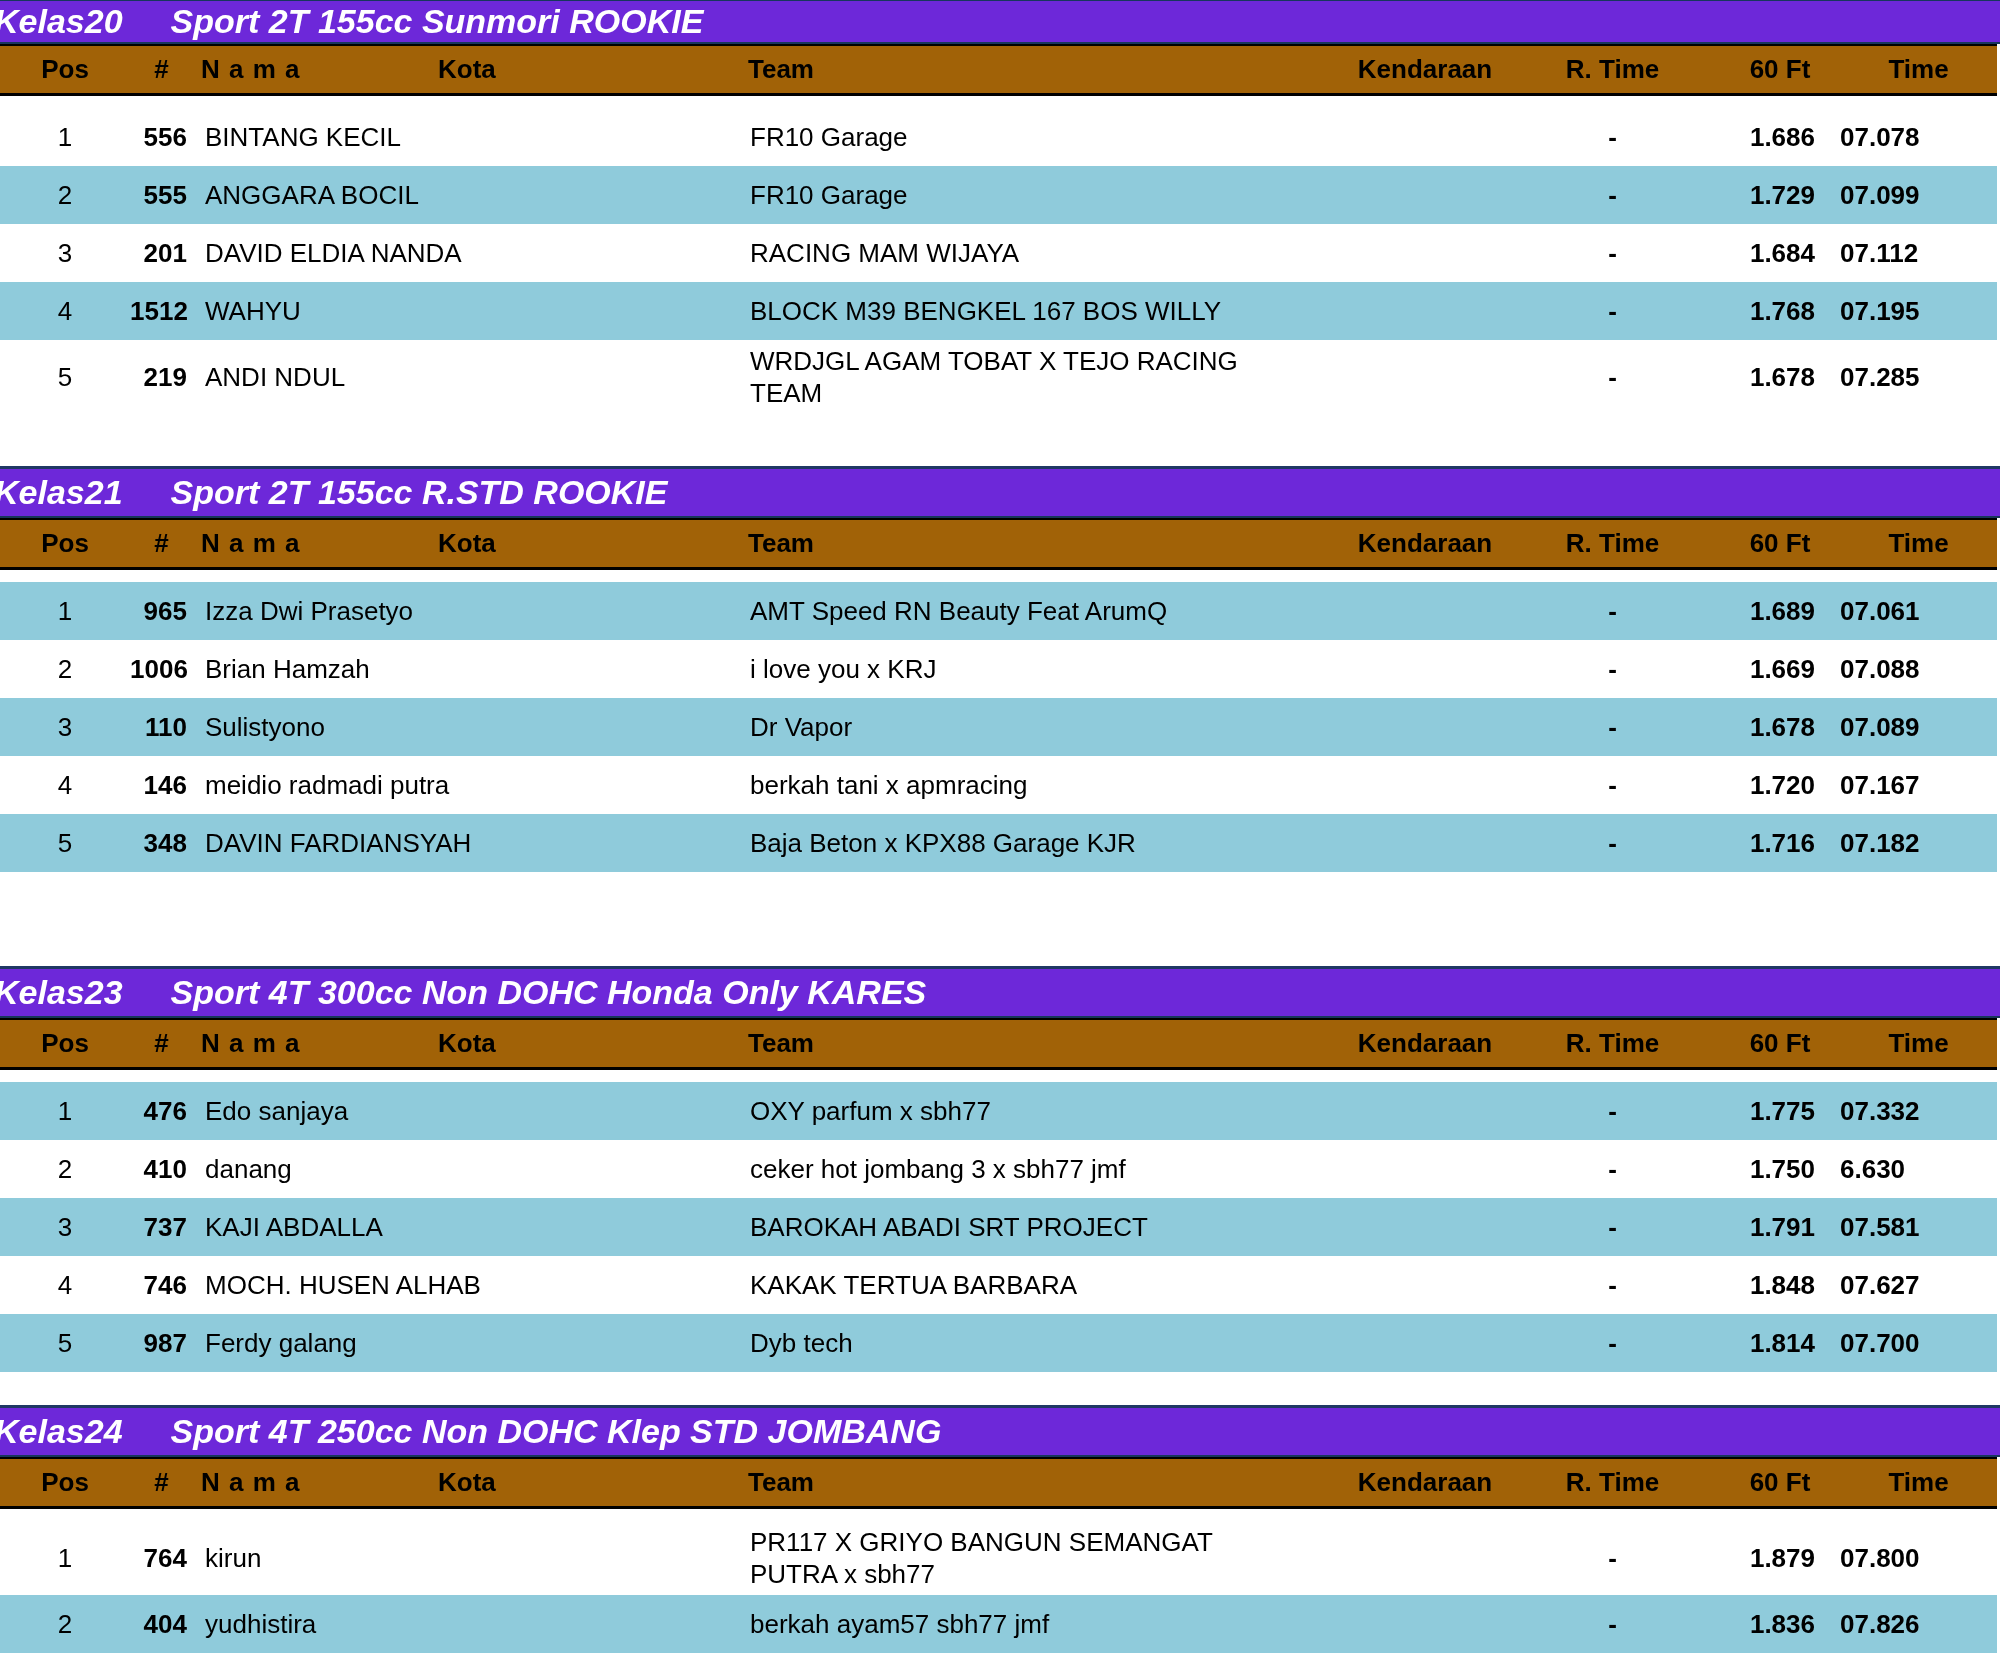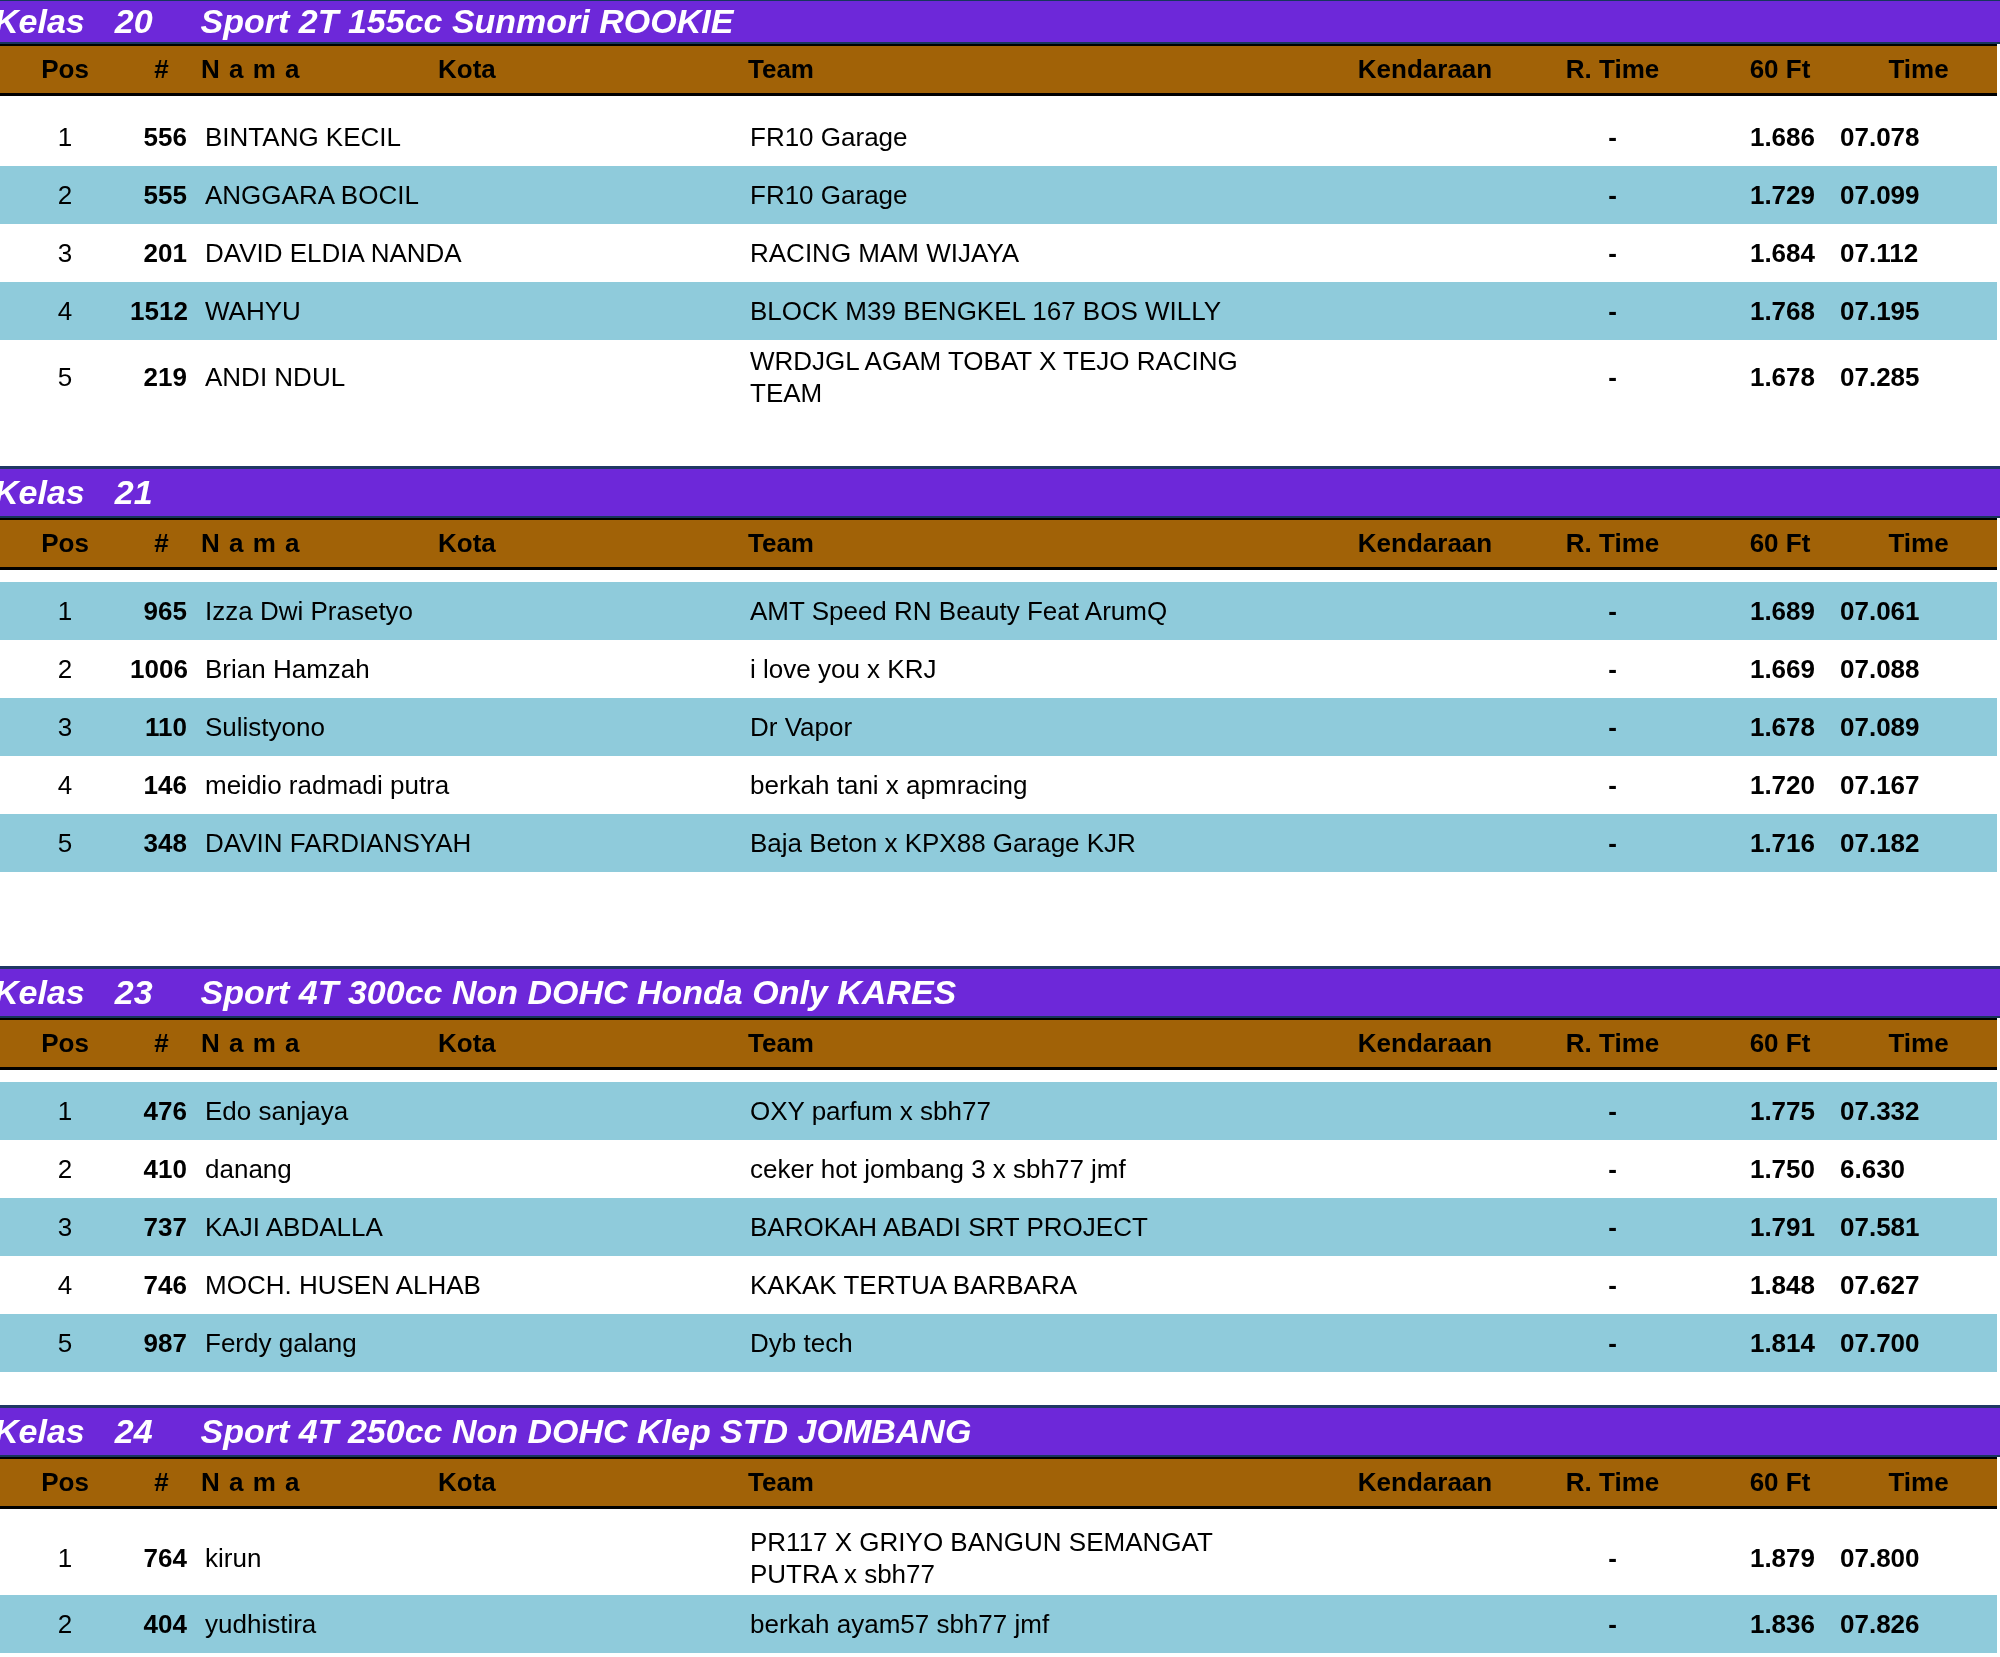--- a/index.html
+++ b/index.html
@@ -16,21 +16,21 @@
 
   .bar{
     box-sizing:border-box;height:52px;background:#6d28d9;
     border-top:3px solid #1F3864;border-bottom:2px solid #17365D;
     display:flex;align-items:center;
     color:#fff;font-weight:bold;font-style:italic;font-size:34px;
     white-space:nowrap;overflow:hidden;
   }
   section.tbl:nth-of-type(1) .bar{height:44px;border-top:1px solid #17365D;}
   .bar .kelas{margin-left:-6px;}
-  .bar .no{margin-left:30px;}
+  .bar .no{}
   .bar .title{margin-left:48px;}
 
   table.grid{border-collapse:collapse;table-layout:fixed;width:1997px;}
   col.w-pos{width:130px;} col.w-num{width:63px;} col.w-nama{width:237px;}
   col.w-kota{width:310px;} col.w-team{width:605px;} col.w-kend{width:160px;}
   col.w-rtime{width:215px;} col.w-sixty{width:120px;} col.w-time{width:157px;}
 
   tr.hdr th{
     box-sizing:border-box;height:42px;padding:8px;
     border-top:2px solid #000;border-bottom:3px solid #000;
@@ -158,20 +158,21 @@
               <td class="c-sixty">1.678</td>
               <td class="c-time">07.285</td>
             </tr>
         </tbody>
       </table>
     </section>
     <section class="tbl">
       <div class="bar">
         <span class="kelas">Kelas</span>
         <span class="no">21</span>
+        <span class="title">Sport 2T 155cc R.STD ROOKIE</span>
       </div>
       <table class="grid">
         <colgroup>
           <col class="w-pos">
           <col class="w-num">
           <col class="w-nama">
           <col class="w-kota">
           <col class="w-team">
           <col class="w-kend">
           <col class="w-rtime">

